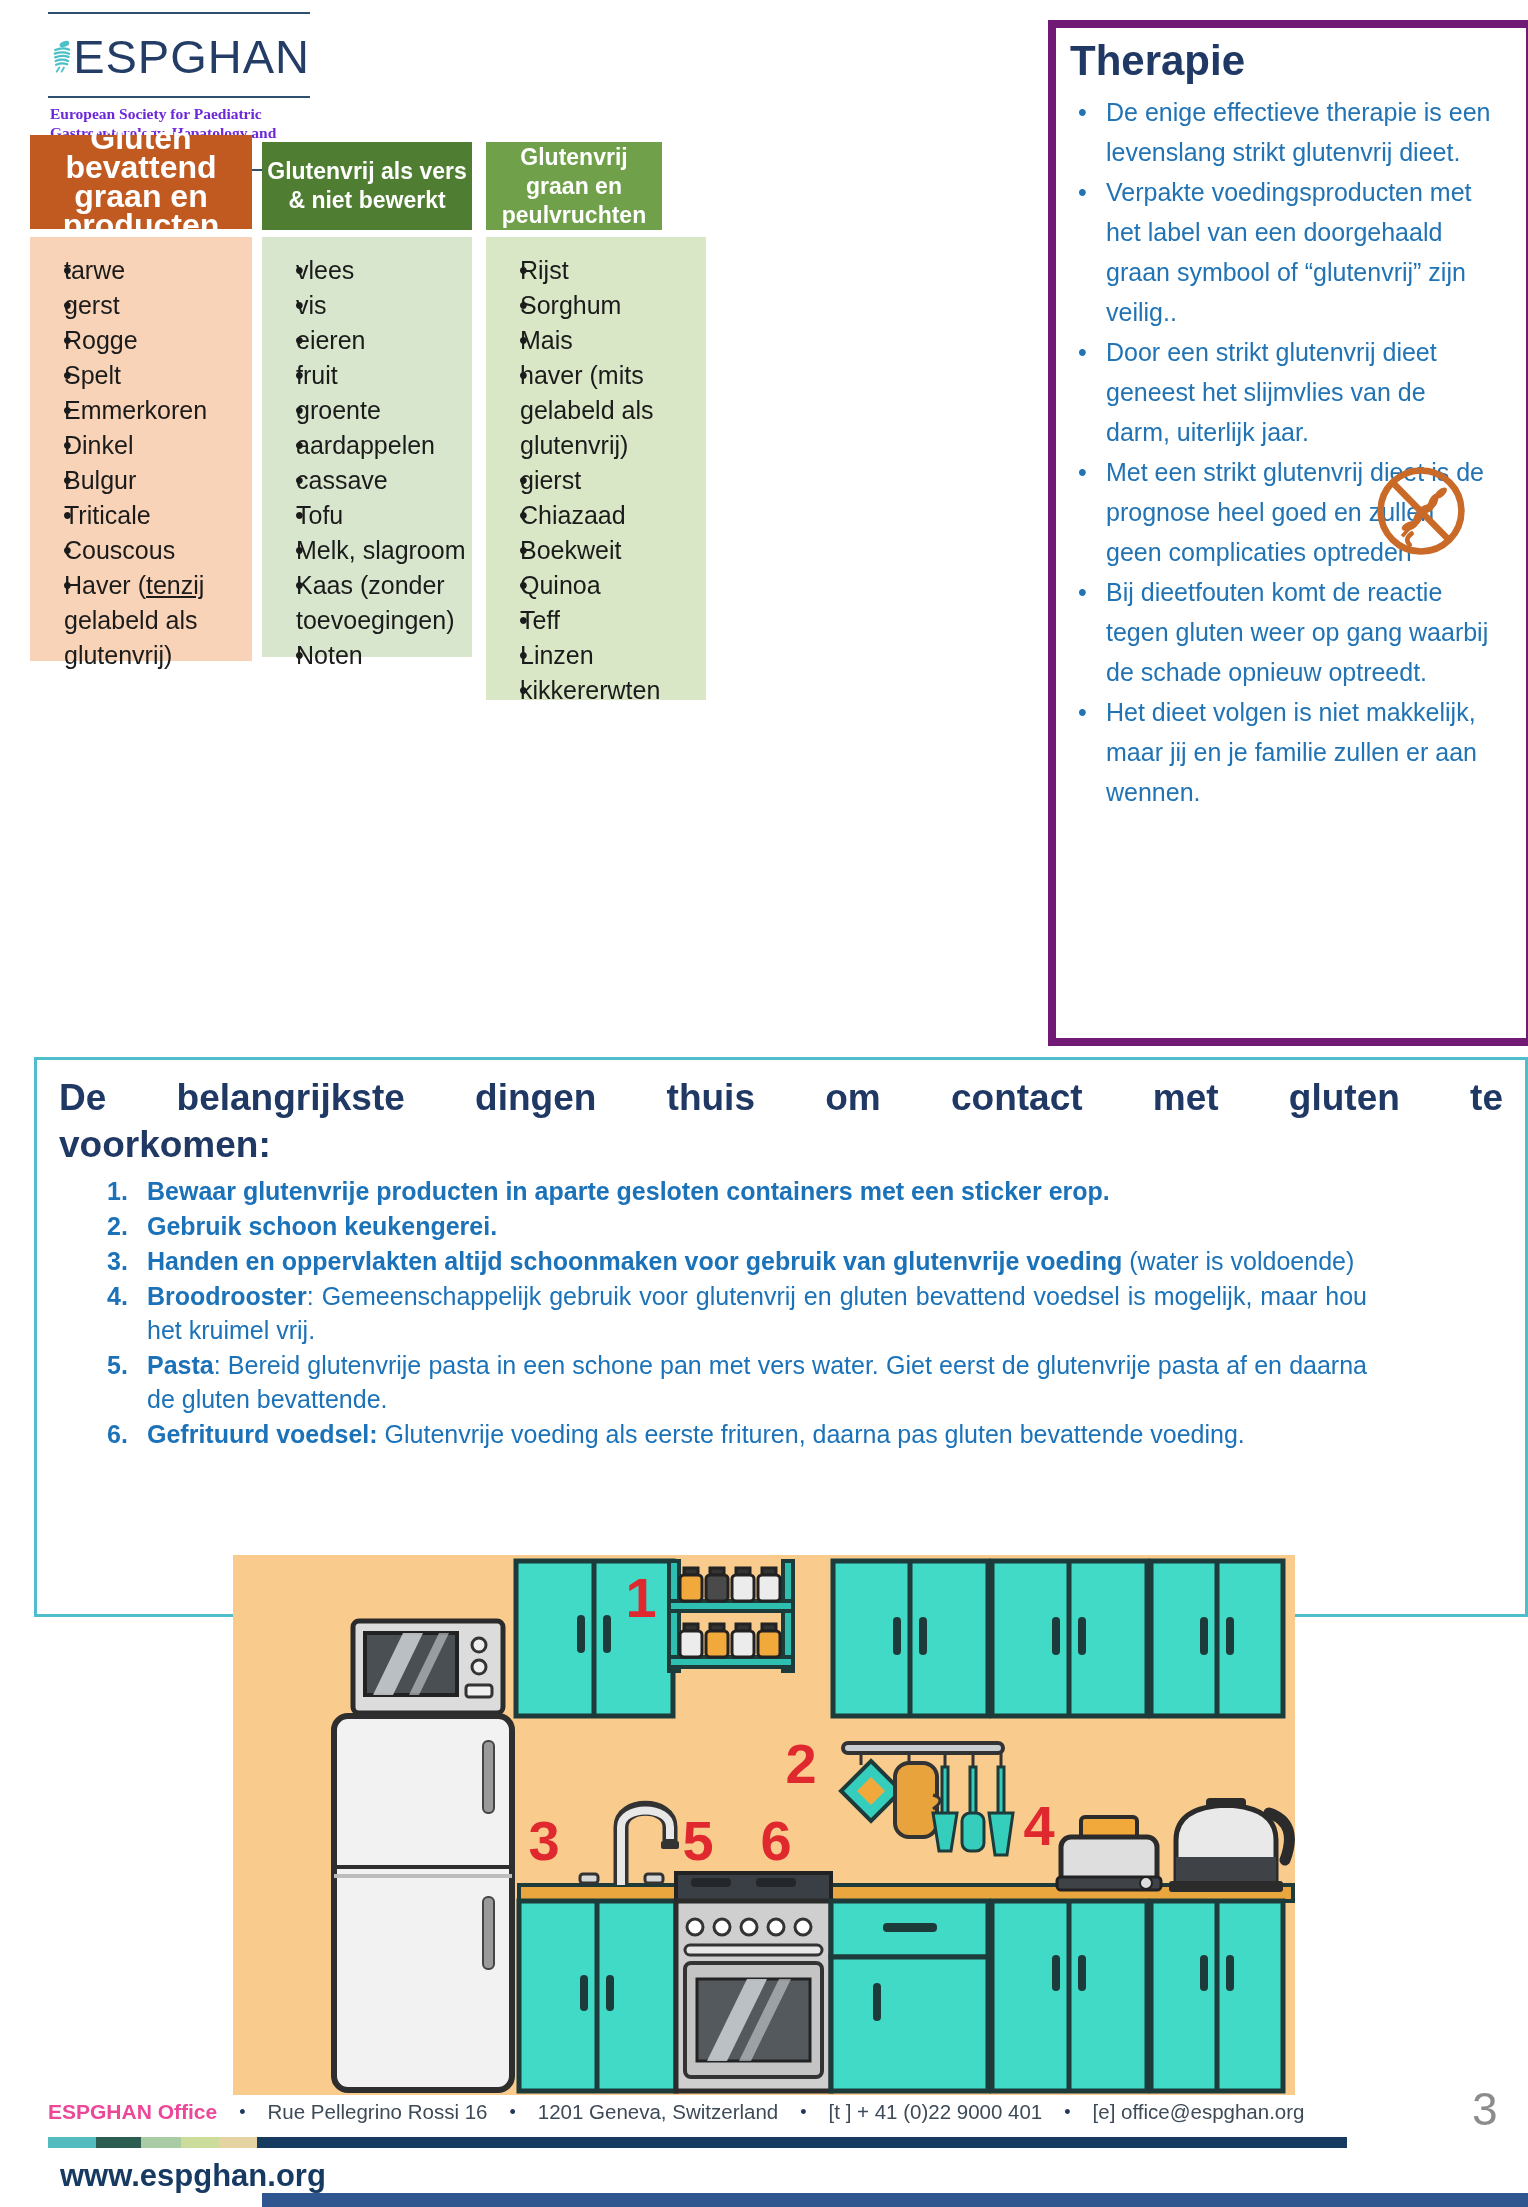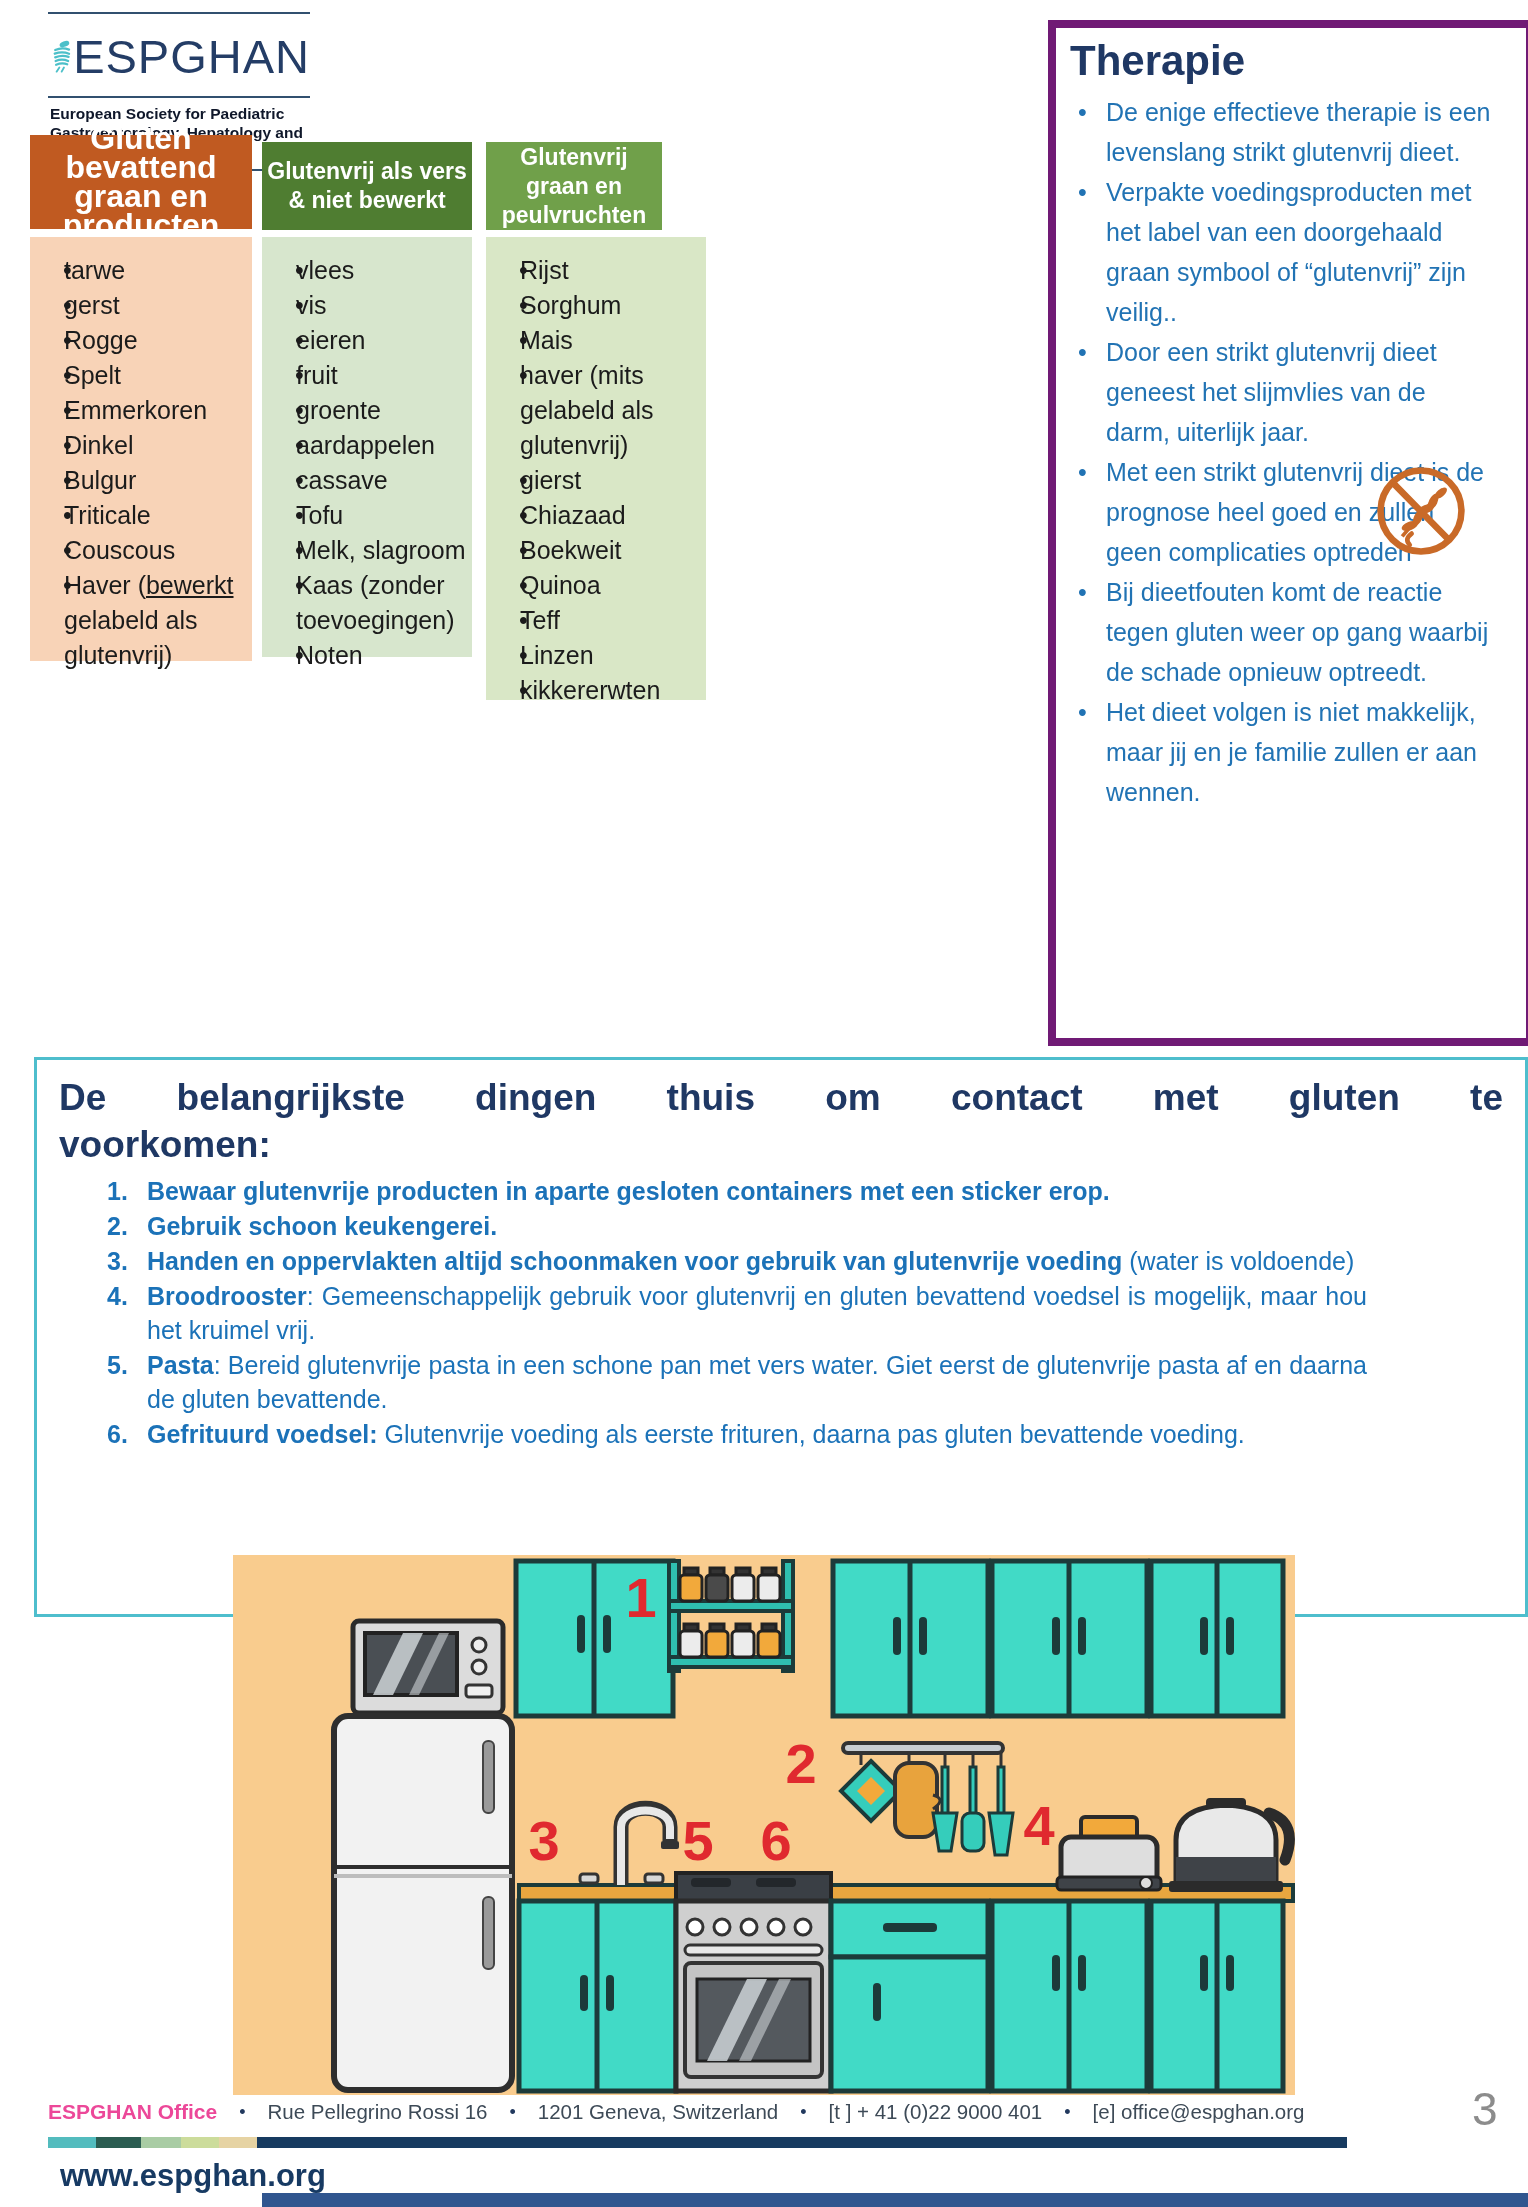--- a/index.html
+++ b/index.html
@@ -4,21 +4,21 @@
 <style>
   html,body{margin:0;padding:0;background:#fff;}
   .page{position:relative;width:1528px;height:2207px;background:#ffffff;
         font-family:"Liberation Sans",sans-serif;overflow:hidden;}
 
   
   .logo-block{position:absolute;left:48px;top:12px;width:262px;}
   .logo-rule{height:2px;background:#31506f;}
   .logo-row{display:flex;align-items:center;padding:6px 0 4px 4px;}
   .logo-word{font-size:47px;font-weight:500;letter-spacing:1px;color:#243d66;line-height:1;}
-  .society{padding:6px 0 8px 2px;color:#0f172a;font-size:15.5px;font-weight:bold;line-height:19px;}
+  .society{padding:6px 0 8px 2px;color:#6d28d9;font-size:15.5px;font-weight:bold;line-height:19px;font-family:Liberation Serif, serif;}
 
   
   .col-header{position:absolute;color:#ffffff;font-weight:bold;text-align:center;
               display:flex;flex-direction:column;justify-content:center;line-height:29px;}
   .col-body{position:absolute;color:#1b1b1b;}
   .col-body ul{list-style:none;margin:0;padding:16px 6px 0 0;}
   .col-body li{position:relative;padding-left:28px;font-size:25px;line-height:35px;margin-left:6px;}
   .col-body li::before{content:"•";position:absolute;left:27px;top:0;}
   .hdr-gluten{left:30px;top:135px;width:222px;height:94px;background:#c05a21;font-size:32px;}
   .hdr-fresh{left:262px;top:142px;width:210px;height:88px;background:#4f7d31;font-size:23px;}
@@ -119,21 +119,21 @@
         <li><span>gerst</span></li>
         <li><span>Rogge</span></li>
         <li><span>Spelt</span></li>
         <li><span>Emmerkoren</span></li>
         <li><span>Dinkel</span></li>
         <li><span>Bulgur</span></li>
         <li><span>Triticale</span></li>
         <li><span>Couscous</span></li>
       </ul>
     <ul style="padding-top:0;">
-      <li><span>Haver (</span><span class="u">bewerkt</span><span> gelabeld als glutenvrij)</span></li>
+      <li><span>Haver (</span><span class="u">tenzij</span><span> gelabeld als glutenvrij)</span></li>
     </ul>
   </div>
   <div class="col-body body-fresh">
     <ul>
 
     <li><span>vlees</span></li>
         <li><span>vis</span></li>
         <li><span>eieren</span></li>
         <li><span>fruit</span></li>
         <li><span>groente</span></li>

